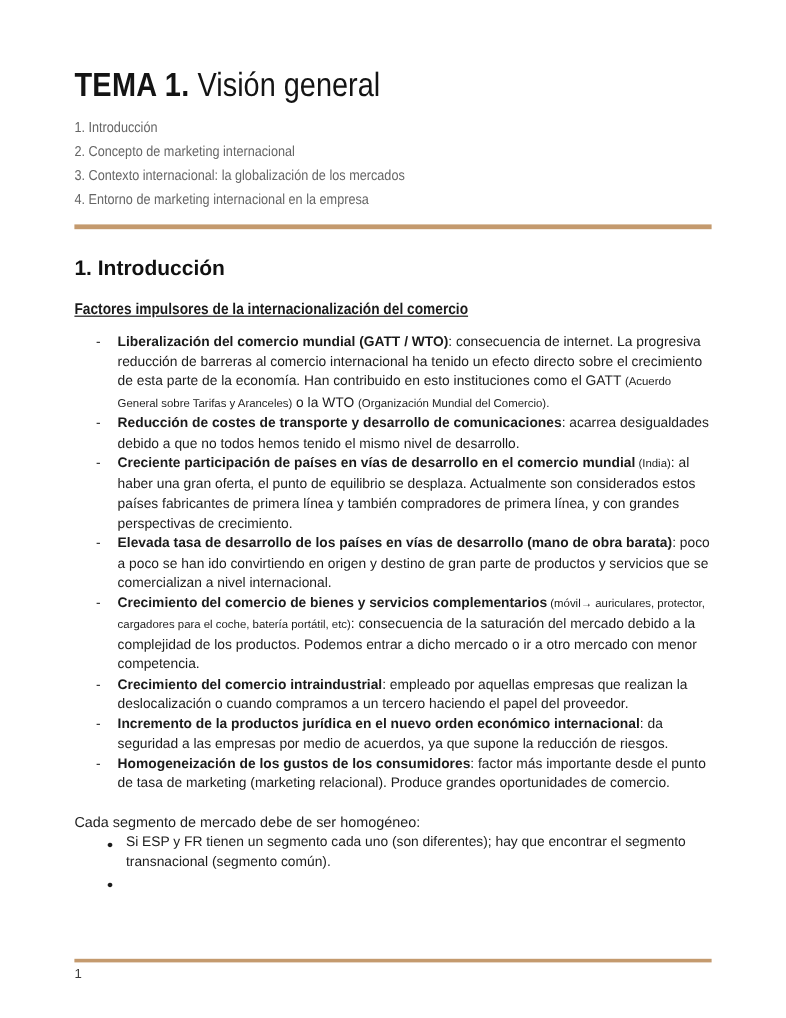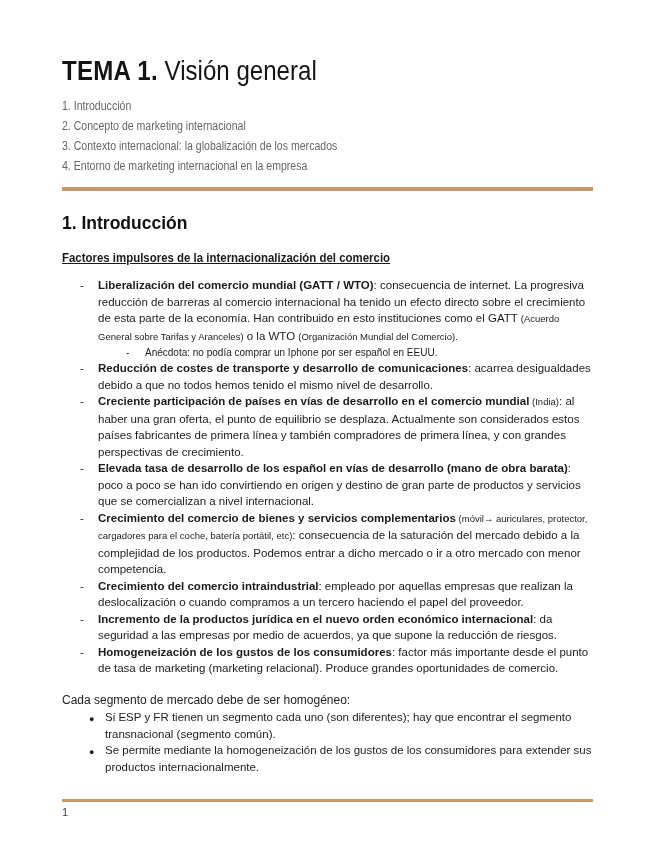--- a/index.html
+++ b/index.html
@@ -65,43 +65,43 @@
 
     <div class="rule-top"></div>
 
     <h2 class="section-heading">1. Introducción</h2>
 
     <h3 class="subheading">Factores impulsores de la internacionalización del comercio</h3>
 
     <div class="factors">
 
       <div class="li"><span class="marker">-</span><span class="b">Liberalización del comercio mundial (GATT / WTO)</span><span>: consecuencia de internet. La progresiva reducción de barreras al comercio internacional ha tenido un efecto directo sobre el crecimiento de esta parte de la economía. Han contribuido en esto instituciones como el GATT </span><span class="s">(Acuerdo General sobre Tarifas y Aranceles)</span><span> o la WTO </span><span class="s">(Organización Mundial del Comercio).</span>
-        <div class="subli"><span class="marker2">-</span><span>Anécdota: no podía comprar un Iphone por ser español en EEUU.</span></div>
+        <div class="subli"><span class="marker2">-</span></div>
       </div>
 
       <div class="li"><span class="marker">-</span><span class="b">Reducción de costes de transporte y desarrollo de comunicaciones</span><span>: acarrea desigualdades debido a que no todos hemos tenido el mismo nivel de desarrollo.</span></div>
 
       <div class="li"><span class="marker">-</span><span class="b">Creciente participación de países en vías de desarrollo en el comercio mundial</span><span class="s"> (India)</span><span>: al haber una gran oferta, el punto de equilibrio se desplaza. Actualmente son considerados estos países fabricantes de primera línea y también compradores de primera línea, y con grandes perspectivas de crecimiento.</span></div>
 
-      <div class="li"><span class="marker">-</span><span class="b">Elevada tasa de desarrollo de los español en vías de desarrollo (mano de obra barata)</span><span>: poco a poco se han ido convirtiendo en origen y destino de gran parte de productos y servicios que se comercializan a nivel internacional.</span></div>
+      <div class="li"><span class="marker">-</span><span class="b">Elevada tasa de desarrollo de los países en vías de desarrollo (mano de obra barata)</span><span>: poco a poco se han ido convirtiendo en origen y destino de gran parte de productos y servicios que se comercializan a nivel internacional.</span></div>
 
       <div class="li"><span class="marker">-</span><span class="b">Crecimiento del comercio de bienes y servicios complementarios</span><span class="s"> (móvil→ auriculares, protector, cargadores para el coche, batería portátil, etc)</span><span>: consecuencia de la saturación del mercado debido a la complejidad de los productos. Podemos entrar a dicho mercado o ir a otro mercado con menor competencia.</span></div>
 
       <div class="li"><span class="marker">-</span><span class="b">Crecimiento del comercio intraindustrial</span><span>: empleado por aquellas empresas que realizan la deslocalización o cuando compramos a un tercero haciendo el papel del proveedor.</span></div>
 
       <div class="li"><span class="marker">-</span><span class="b">Incremento de la productos jurídica en el nuevo orden económico internacional</span><span>: da seguridad a las empresas por medio de acuerdos, ya que supone la reducción de riesgos.</span></div>
 
       <div class="li"><span class="marker">-</span><span class="b">Homogeneización de los gustos de los consumidores</span><span>: factor más importante desde el punto de tasa de marketing (marketing relacional). Produce grandes oportunidades de comercio.</span></div>
 
     </div>
 
     <p class="para">Cada segmento de mercado debe de ser homogéneo:</p>
 
     <div class="bullets">
       <div class="bli"><span class="dot">●</span><span>Si ESP  y FR tienen un segmento cada uno (son diferentes); hay que encontrar el segmento transnacional (segmento común).</span></div>
-      <div class="bli"><span class="dot">●</span><span>Se permite mediante la homogeneización de los gustos de los consumidores para extender sus productos internacionalmente.</span></div>
+      <div class="bli"><span class="dot">●</span></div>
     </div>
 
   </div>
 
   <div class="footer-rule"></div>
   <div class="page-num">1</div>
 </div>
 
 </body></html>

